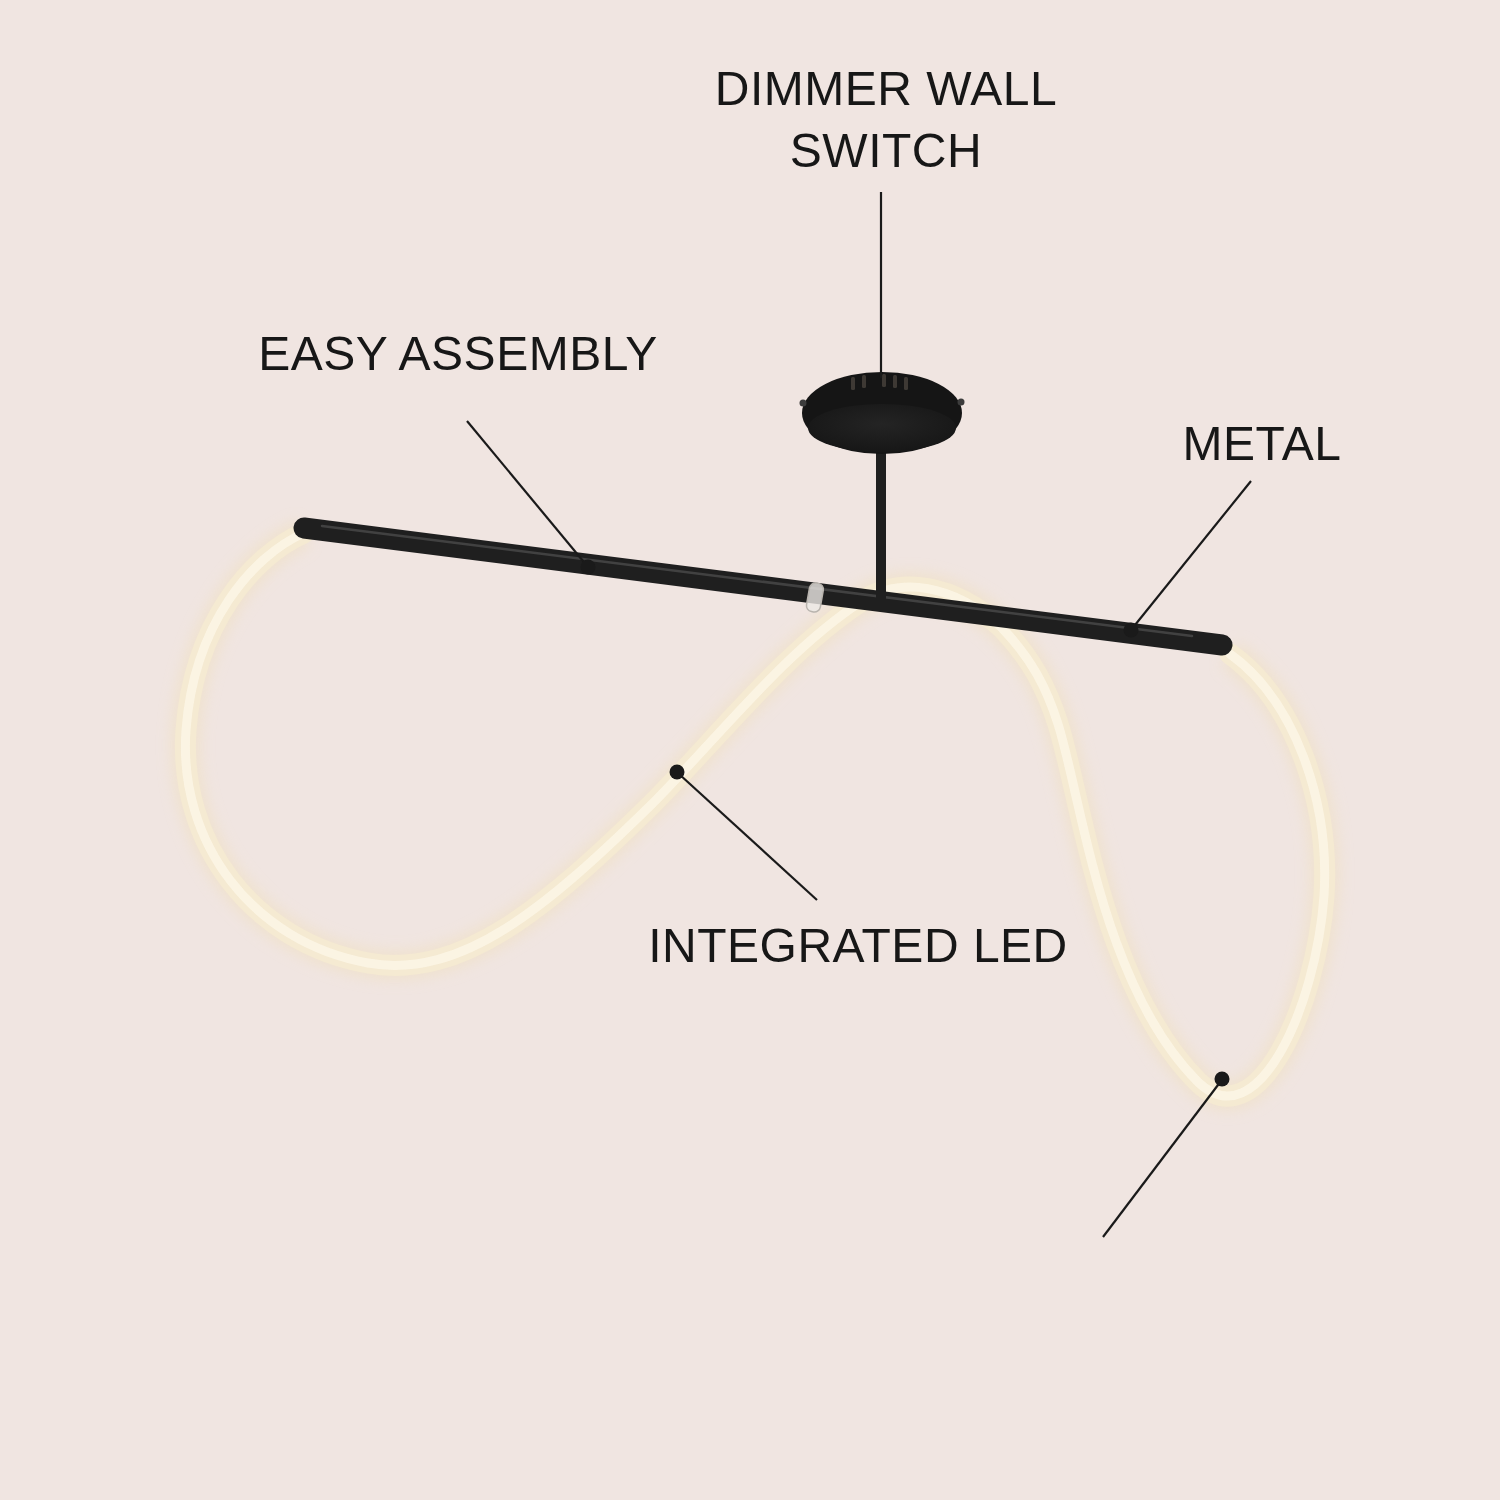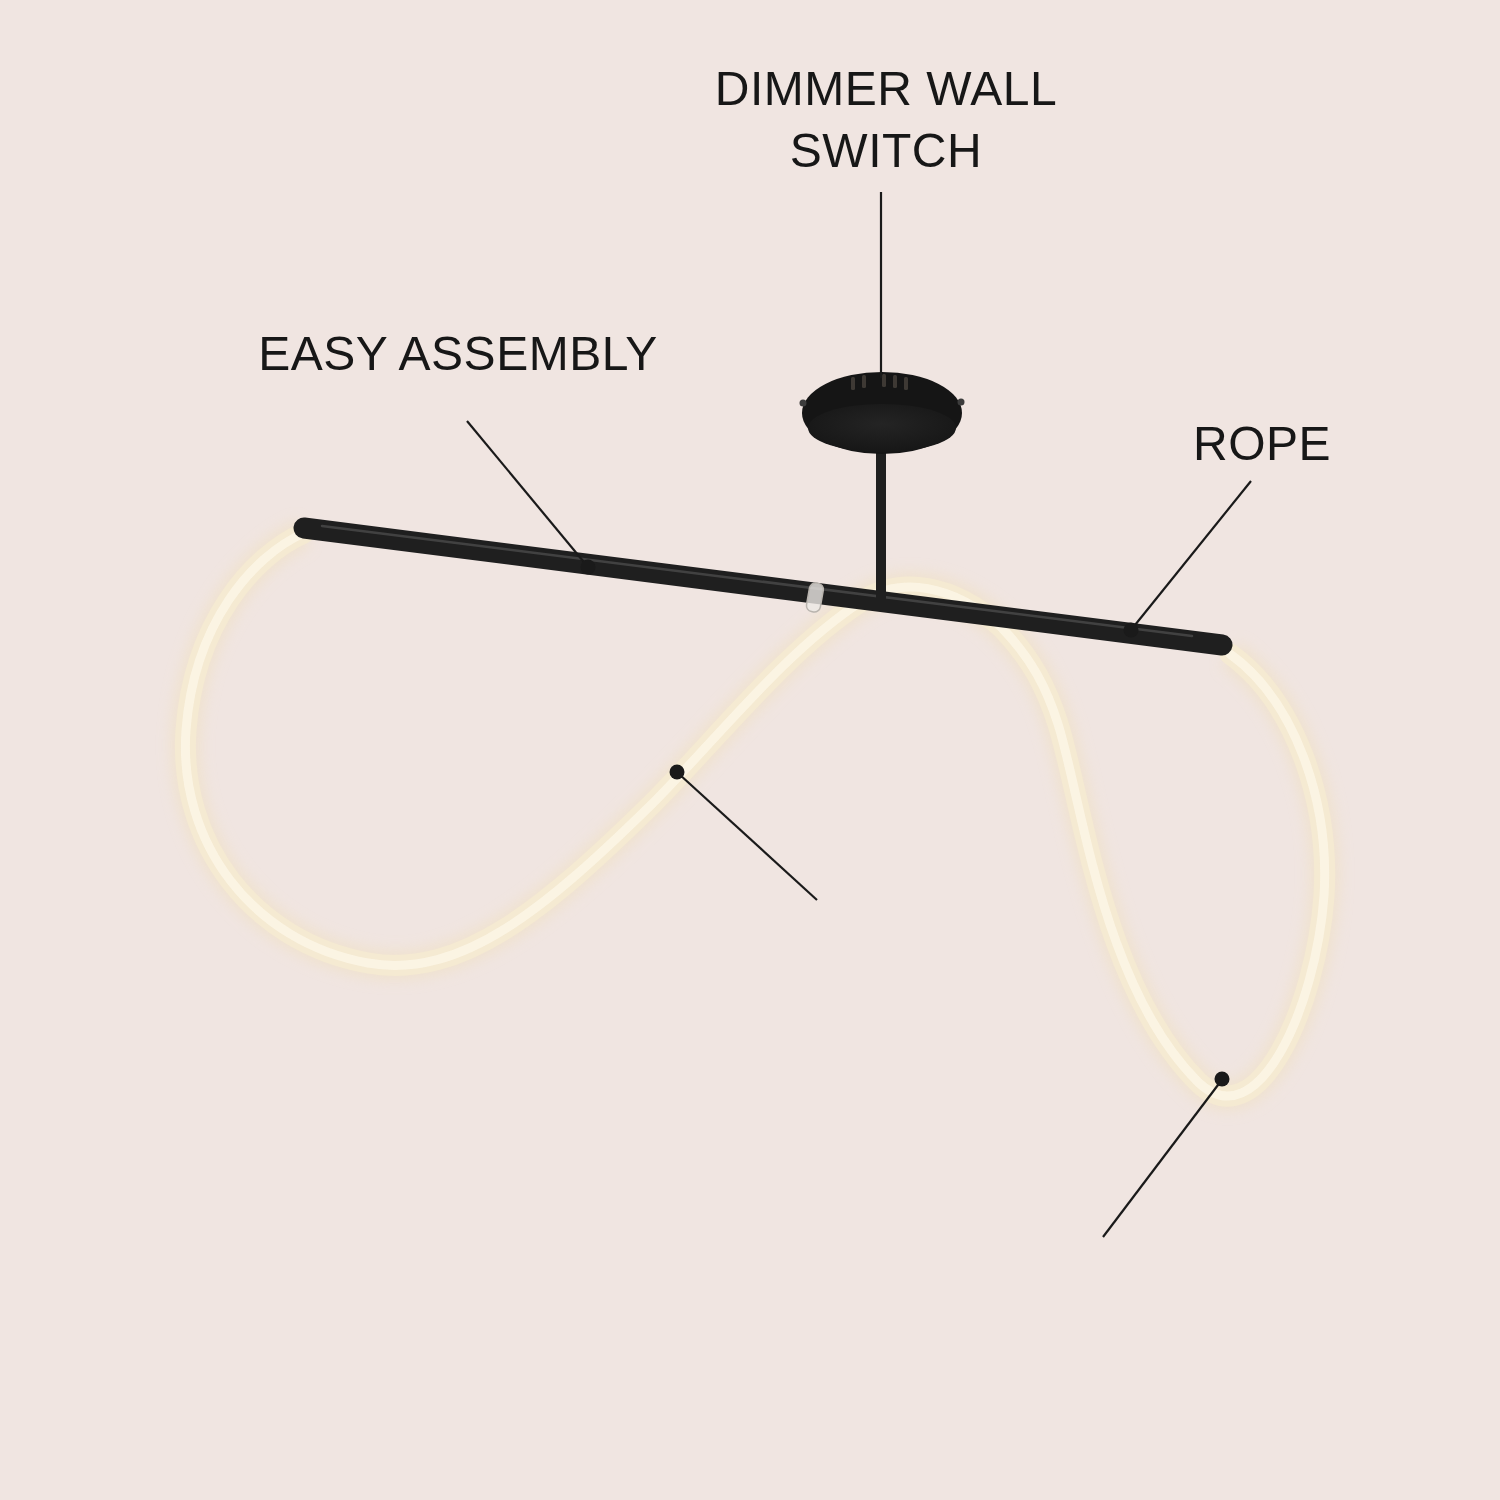--- a/index.html
+++ b/index.html
@@ -130,17 +130,18 @@
       <circle class="callout-dot" cx="677" cy="772" r="7.5"></circle>
       <circle class="callout-dot" cx="1222" cy="1079" r="7.5"></circle>
     </g>
   </svg>
 
   <div class="callout" style="left:458px; top:324px;">EASY ASSEMBLY</div>
 
   <div class="callout two-line" style="left:886px; top:58px;">DIMMER WALL
 SWITCH</div>
 
-  <div class="callout" style="left:1262px; top:414px;">ROPE</div>
+  <div class="callout" style="left:1262px; top:414px;">METAL</div>
 
+  <div class="callout" style="left:858px; top:916px;">INTEGRATED LED</div>
 
 
 </div>
 
 </body></html>

